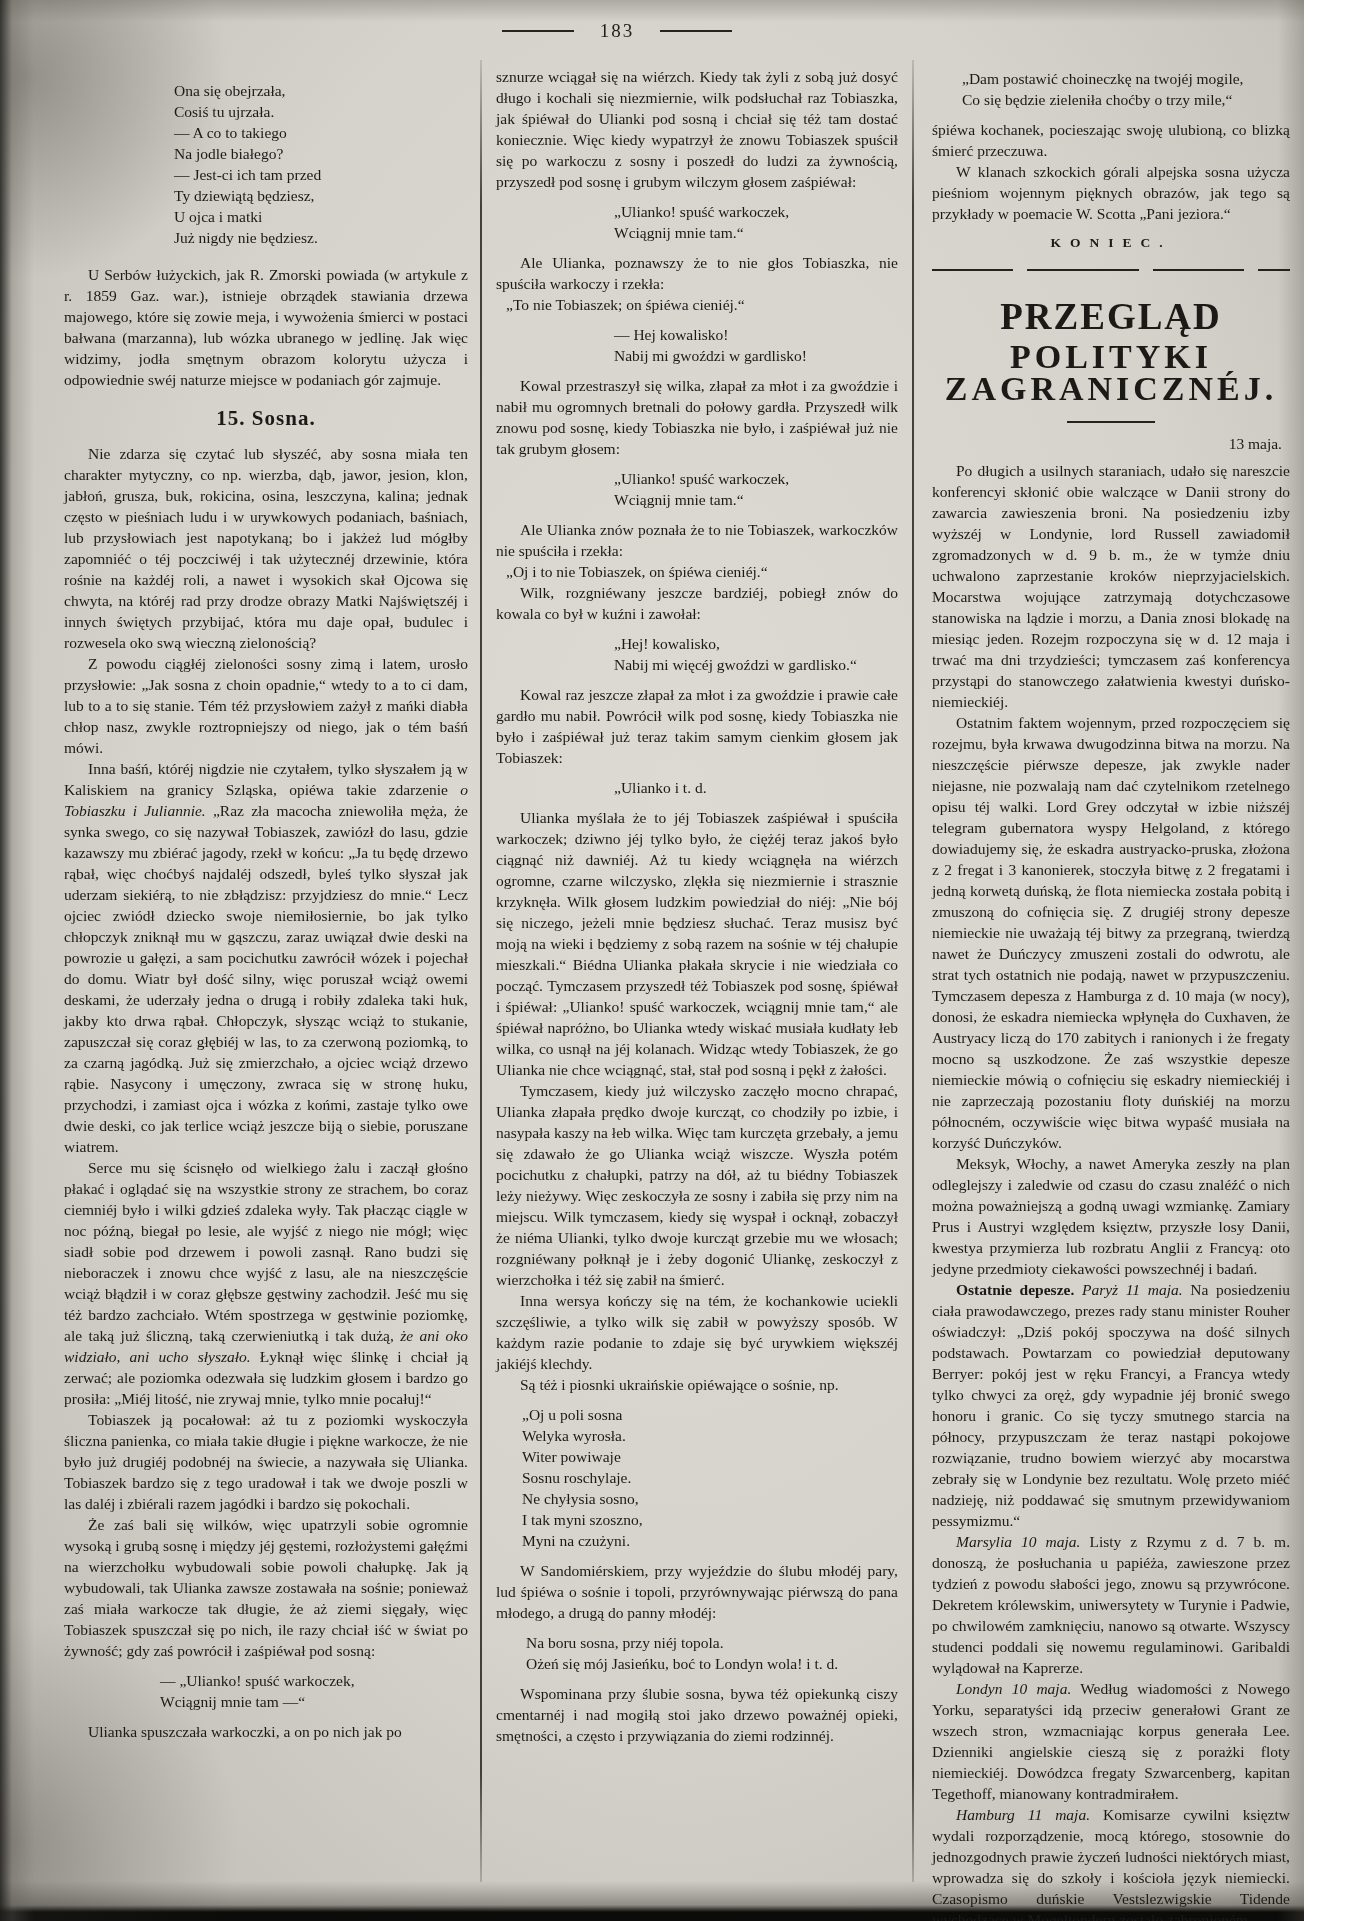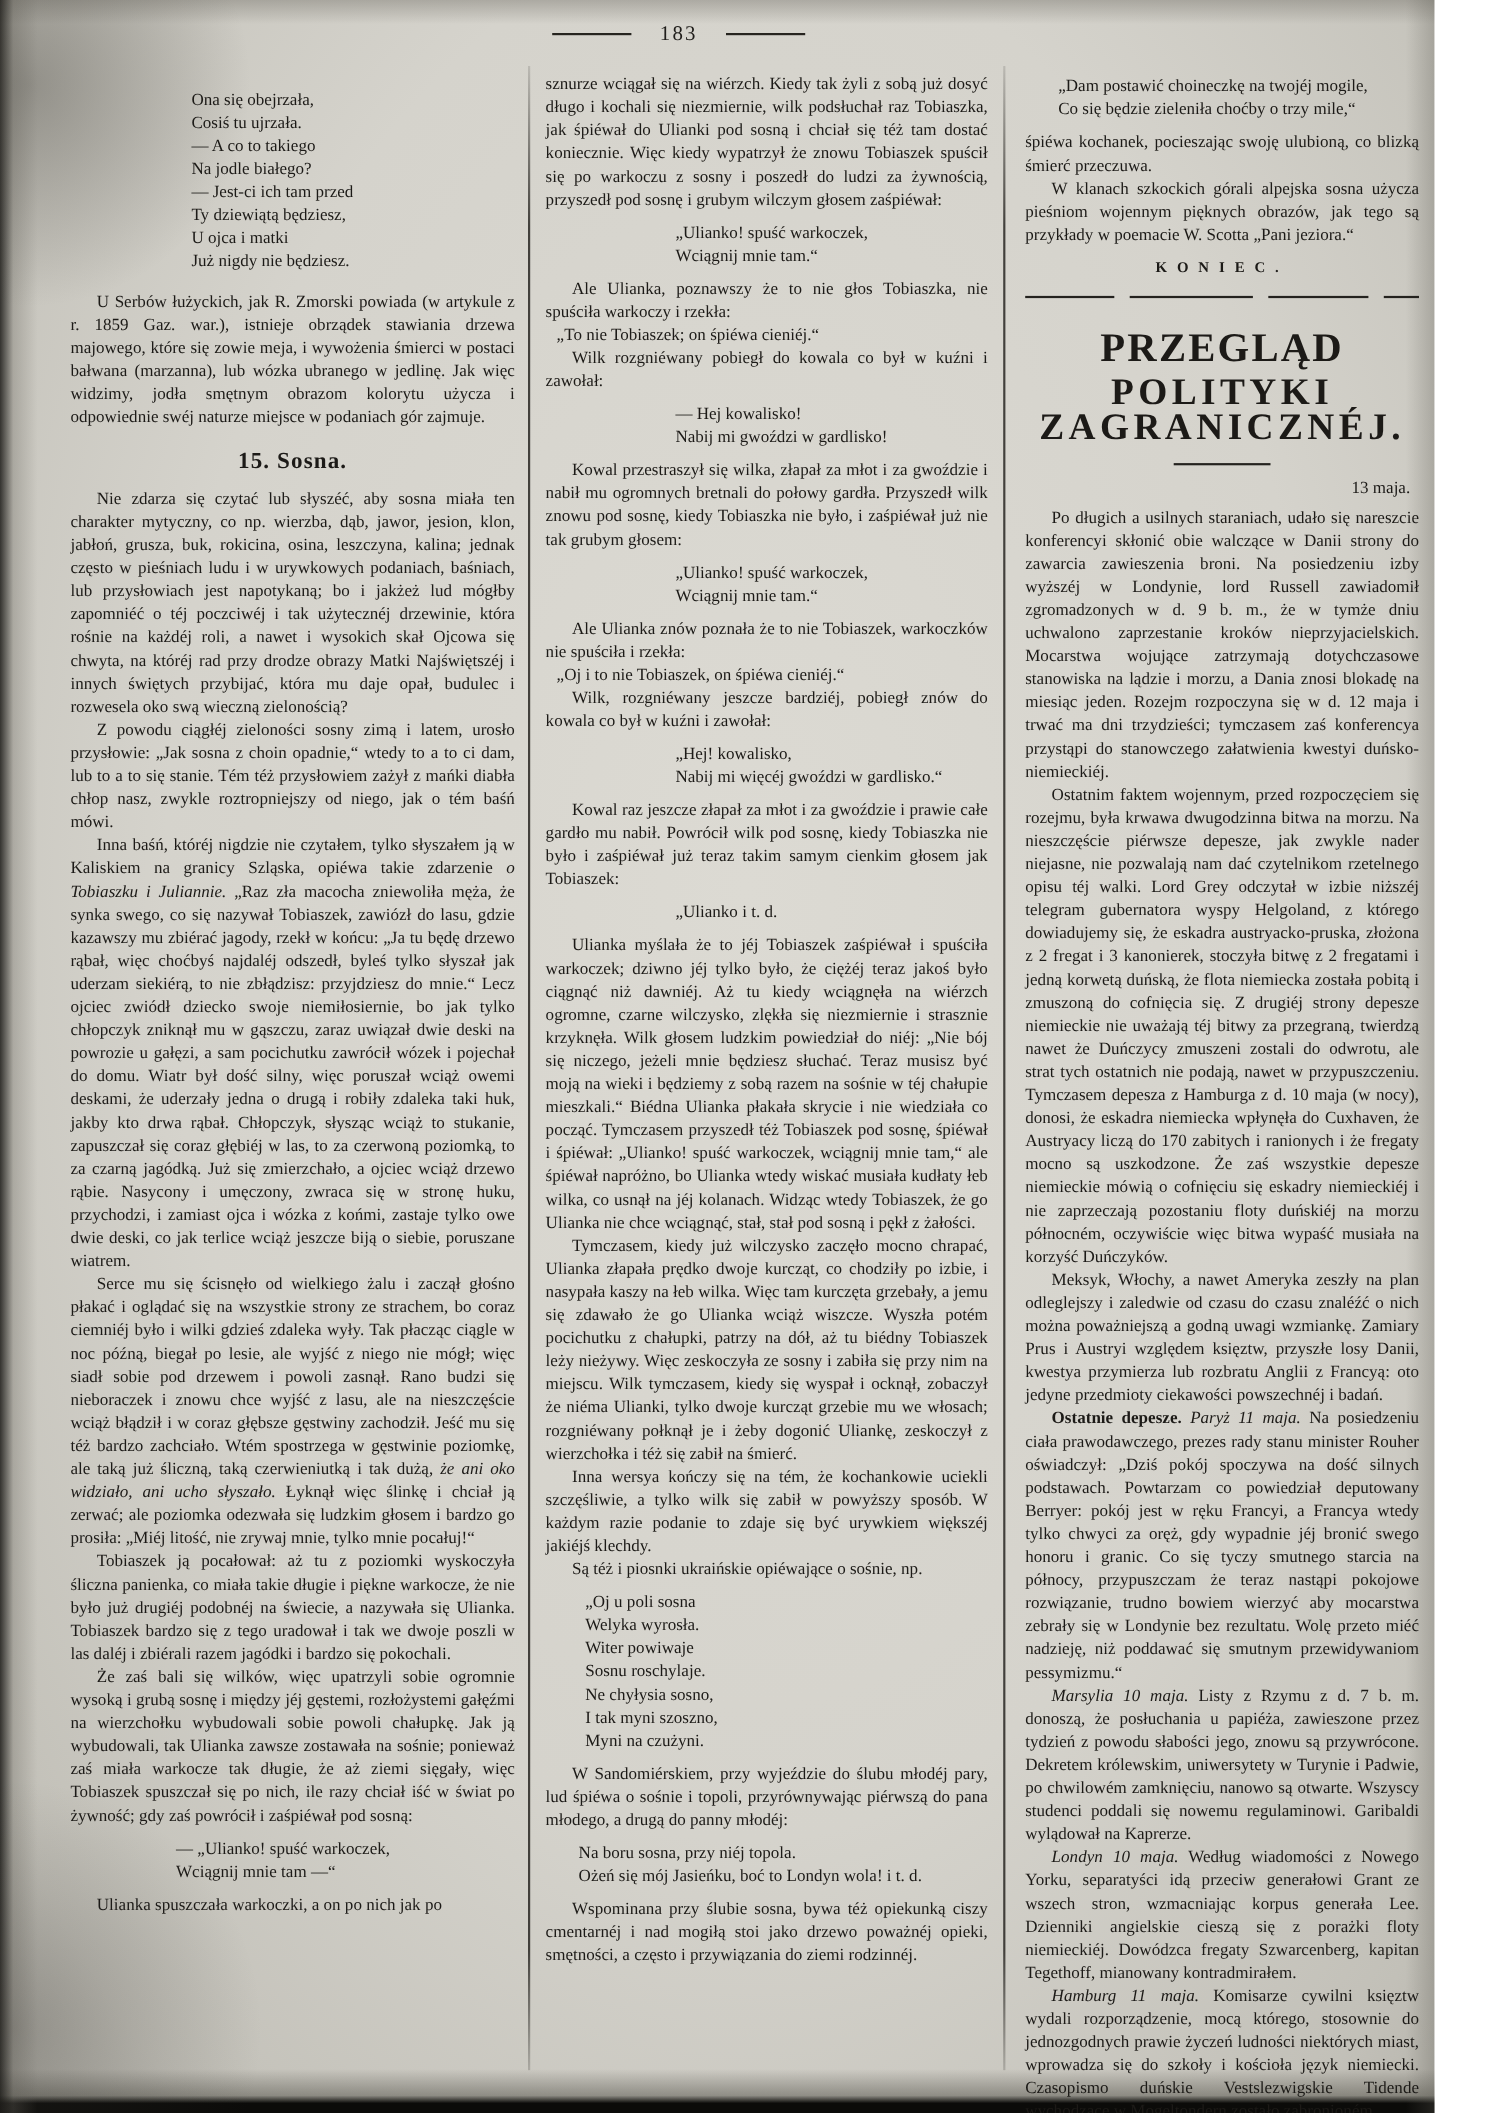--- a/index.html
+++ b/index.html
@@ -20,21 +20,21 @@
   #col1{left:64px;  top:78px;  width:404px;}
   #col2{left:496px; top:66px;  width:402px;}
   #col3{left:932px; top:64px;  width:358px;}
   .p{margin:0;text-indent:24px;}
   .p.noindent{text-indent:0;}
   .poem{margin:2px 0 16px 110px;}
   .poem span,.verse span{display:block;white-space:nowrap;}
   .verse{margin:9px 0 9px 96px;}
   .verse.deep{margin-left:118px;}
   .verse.shallow{margin-left:30px;}
-  .verse.vsong{margin-left:36px;}
+  .verse.vsong{margin-left:26px;}
   .qline{margin:0;text-indent:10px;}
   .story-heading{margin:18px 0 14px;text-align:center;font-weight:700;font-size:21px;
                  text-indent:0;letter-spacing:1px;}
   .pagenum{position:absolute;top:20px;left:452px;width:330px;display:flex;
            align-items:center;justify-content:center;gap:26px;font-size:19px;
            letter-spacing:2px;color:#201e1b;}
   .pagenum .dash{width:72px;height:2px;background:#26241f;}
   .vrule{position:absolute;top:60px;height:1822px;width:2px;background:
          linear-gradient(180deg, rgba(40,38,34,.15), rgba(40,38,34,.85) 8%, rgba(40,38,34,.85) 94%, rgba(40,38,34,.2));}
   #vrule1{left:480px;}
@@ -100,21 +100,20 @@
   </div>
 
   <div class="col" id="col2">
     <p class="p noindent">sznurze wciągał się na wiérzch. Kiedy tak żyli z sobą już dosyć długo i kochali się niezmiernie, wilk podsłuchał raz Tobiaszka, jak śpiéwał do Ulianki pod sosną i chciał się téż tam dostać koniecznie. Więc kiedy wypatrzył że znowu Tobiaszek spuścił się po warkoczu z sosny i poszedł do ludzi za żywnością, przyszedł pod sosnę i grubym wilczym głosem zaśpiéwał:</p>
     <div class="verse deep">
       <span>„Ulianko! spuść warkoczek,</span>
       <span>Wciągnij mnie tam.“</span>
     </div>
     <p class="p">Ale Ulianka, poznawszy że to nie głos Tobiaszka, nie spuściła warkoczy i rzekła:</p>
     <p class="qline">„To nie Tobiaszek; on śpiéwa cieniéj.“</p>
-    <p class="p">Wilk rozgniéwany pobiegł do kowala co był w kuźni i zawołał:</p>
     <div class="verse deep">
       <span>— Hej kowalisko!</span>
       <span>Nabij mi gwoździ w gardlisko!</span>
     </div>
     <p class="p">Kowal przestraszył się wilka, złapał za młot i za gwoździe i nabił mu ogromnych bretnali do połowy gardła. Przyszedł wilk znowu pod sosnę, kiedy Tobiaszka nie było, i zaśpiéwał już nie tak grubym głosem:</p>
     <div class="verse deep">
       <span>„Ulianko! spuść warkoczek,</span>
       <span>Wciągnij mnie tam.“</span>
     </div>
     <p class="p">Ale Ulianka znów poznała że to nie Tobiaszek, warkoczków nie spuściła i rzekła:</p>

